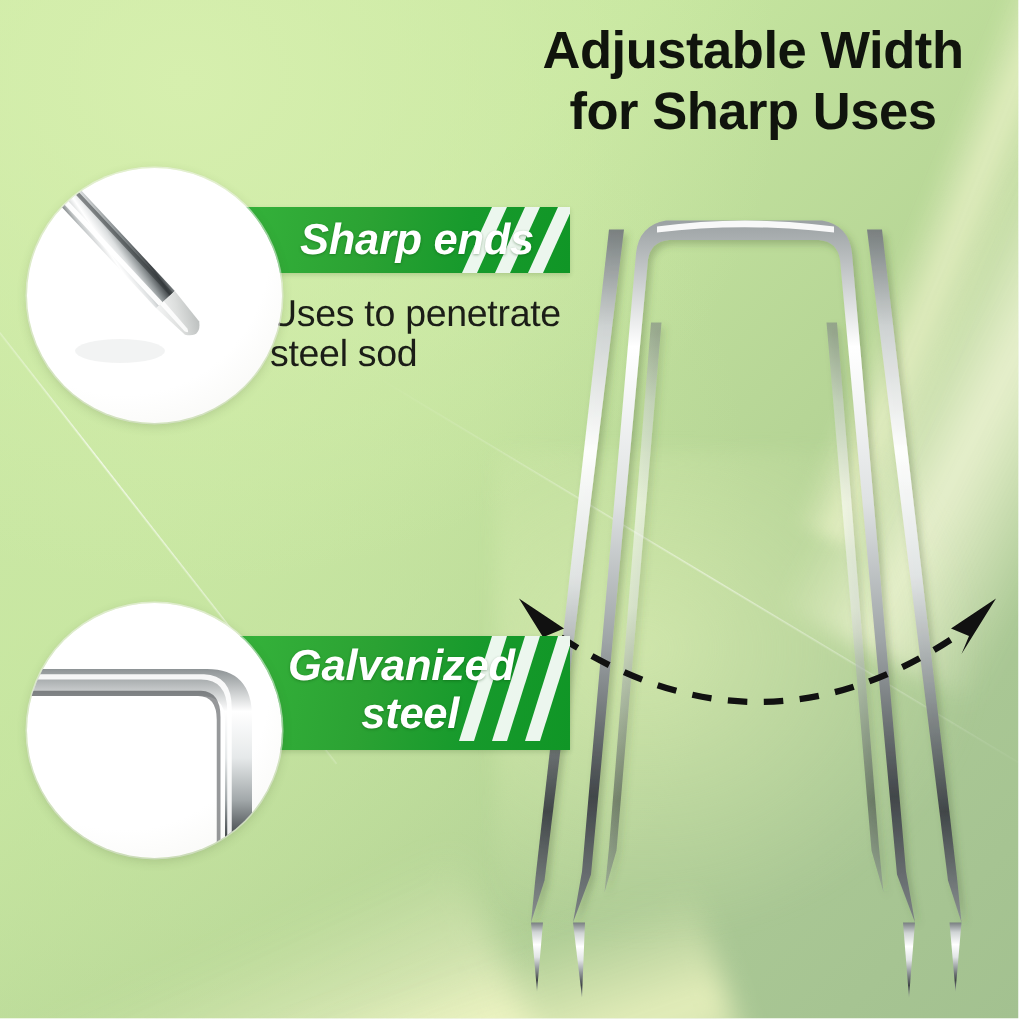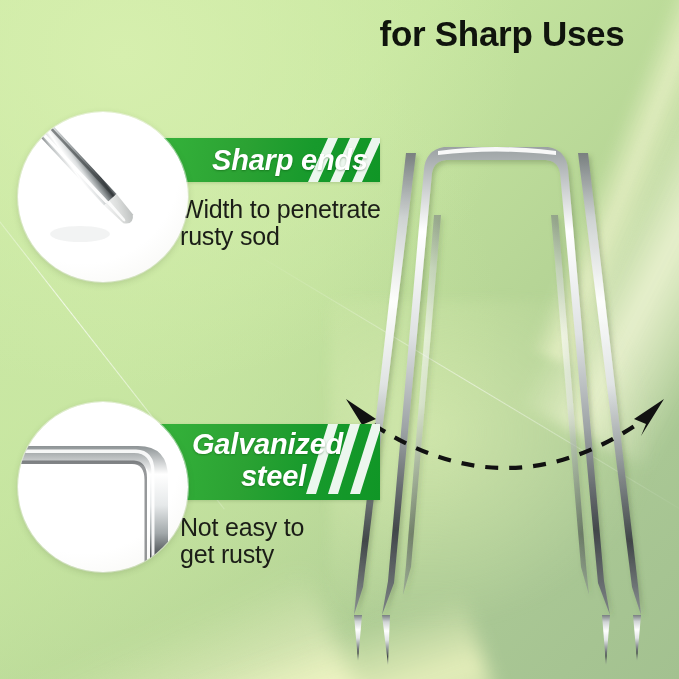--- a/index.html
+++ b/index.html
@@ -90,21 +90,21 @@
   .banner .stripes{
     position:absolute;right:0;top:0;height:100%;width:78px;pointer-events:none;
   }
   .banner-text{
     position:absolute;left:0;right:0;
     color:#ffffff;font-style:italic;font-weight:700;
     text-shadow:0 1px 2px rgba(0,60,0,.35);
     letter-spacing:-.2px;
   }
   #banner-sharp .banner-text{
-    left:82px;top:6px;font-size:29px;line-height:32px;text-align:left;
+    left:70px;top:6px;font-size:29px;line-height:32px;text-align:left;
   }
   #banner-galv .line1{
     left:62px;top:4px;font-size:29px;line-height:33px;text-align:left;
   }
   #banner-galv .line2{
     left:0;right:74px;top:36px;font-size:29px;line-height:33px;text-align:right;
   }
 
   .caption{
     position:absolute;left:162px;color:#1b1d17;
@@ -125,20 +125,21 @@
 
   <div class="streak streak-tr"></div>
   <div class="streak streak-tr2"></div>
   <div class="streak streak-bl"></div>
   <div class="streak streak-bl2"></div>
   <div class="glowpatch"></div>
   <div class="hairline"></div>
   <div class="hairline2"></div>
 
   <div class="heading">
+    <span class="l1">Adjustable Width</span>
     <span class="l2">for Sharp Uses</span>
   </div>
 
   <svg id="product" viewBox="0 0 380 600">
     <defs>
       <linearGradient id="rodH" x1="0" y1="0" x2="1" y2="0">
         <stop offset="0%" stop-color="#6f7577"></stop>
         <stop offset="12%" stop-color="#c5c9ca"></stop>
         <stop offset="30%" stop-color="#ffffff"></stop>
         <stop offset="47%" stop-color="#e8ebec"></stop>
@@ -221,22 +222,22 @@
         <g fill="#ffffff" opacity="0.92">
           <polygon points="6,44 26,0 36,0 16,44"></polygon>
           <polygon points="28,44 48,0 58,0 38,44"></polygon>
           <polygon points="50,44 70,0 80,0 60,44"></polygon>
         </g>
       </svg>
       <div class="banner-text">Sharp ends</div>
     </div>
 
     <div class="caption" id="caption-sharp">
-      <span>Width to penetrate</span>
-      <span>rusty sod</span>
+      <span>Uses to penetrate</span>
+      <span>steel sod</span>
     </div>
 
     <div class="circle-photo">
       <svg viewBox="0 0 170 170">
         <defs>
           <linearGradient id="tipGrad" x1="0" y1="0" x2="1" y2="1">
             <stop offset="0%" stop-color="#5c6264"></stop>
             <stop offset="16%" stop-color="#c3c7c8"></stop>
             <stop offset="34%" stop-color="#ffffff"></stop>
             <stop offset="52%" stop-color="#dcdfe0"></stop>
@@ -271,24 +272,20 @@
         <g fill="#ffffff" opacity="0.92">
           <polygon points="4,70 26,0 36,0 14,70"></polygon>
           <polygon points="26,70 48,0 58,0 36,70"></polygon>
           <polygon points="48,70 70,0 80,0 58,70"></polygon>
         </g>
       </svg>
       <div class="banner-text line1">Galvanized</div>
       <div class="banner-text line2">steel</div>
     </div>
 
-    <div class="caption" id="caption-galv">
-      <span>Not easy to</span>
-      <span>get rusty</span>
-    </div>
 
     <div class="circle-photo">
       <svg viewBox="0 0 170 170">
         <defs>
           <linearGradient id="bendOuter" x1="0" y1="0" x2="0" y2="1">
             <stop offset="0%" stop-color="#8d9395"></stop>
             <stop offset="20%" stop-color="#ffffff"></stop>
             <stop offset="42%" stop-color="#e6e9ea"></stop>
             <stop offset="62%" stop-color="#a2a8aa"></stop>
             <stop offset="82%" stop-color="#33383b"></stop>

